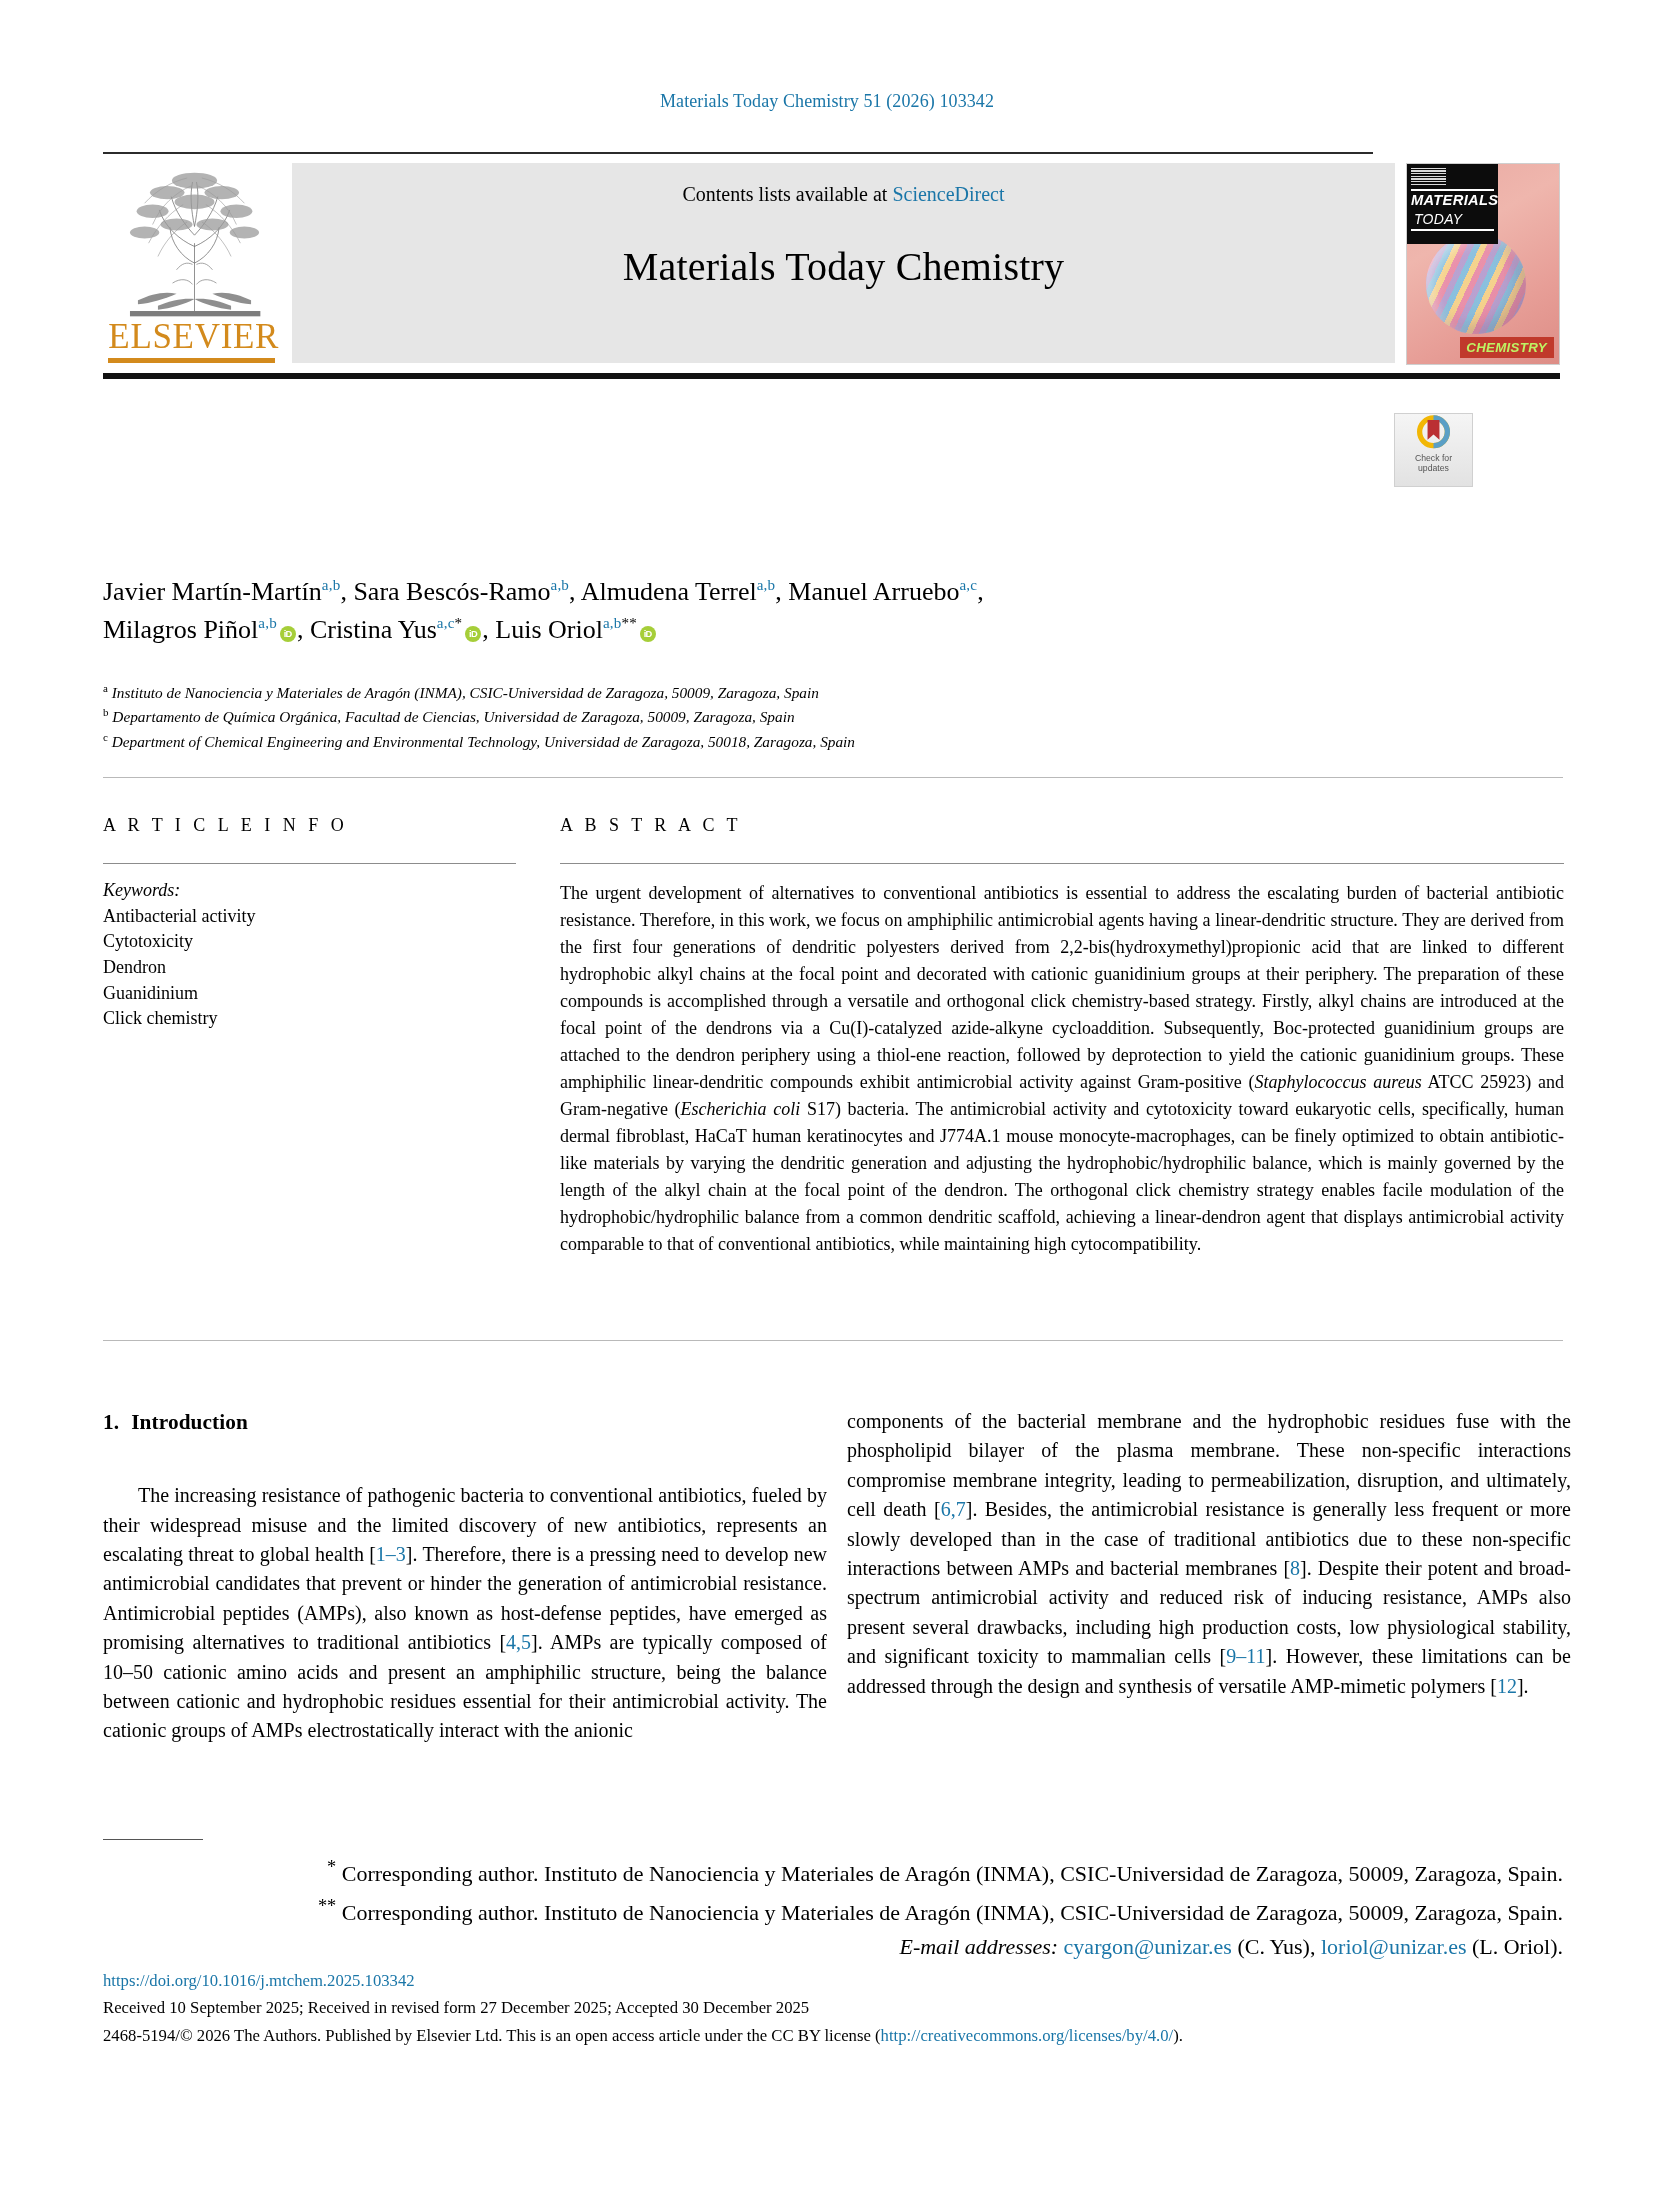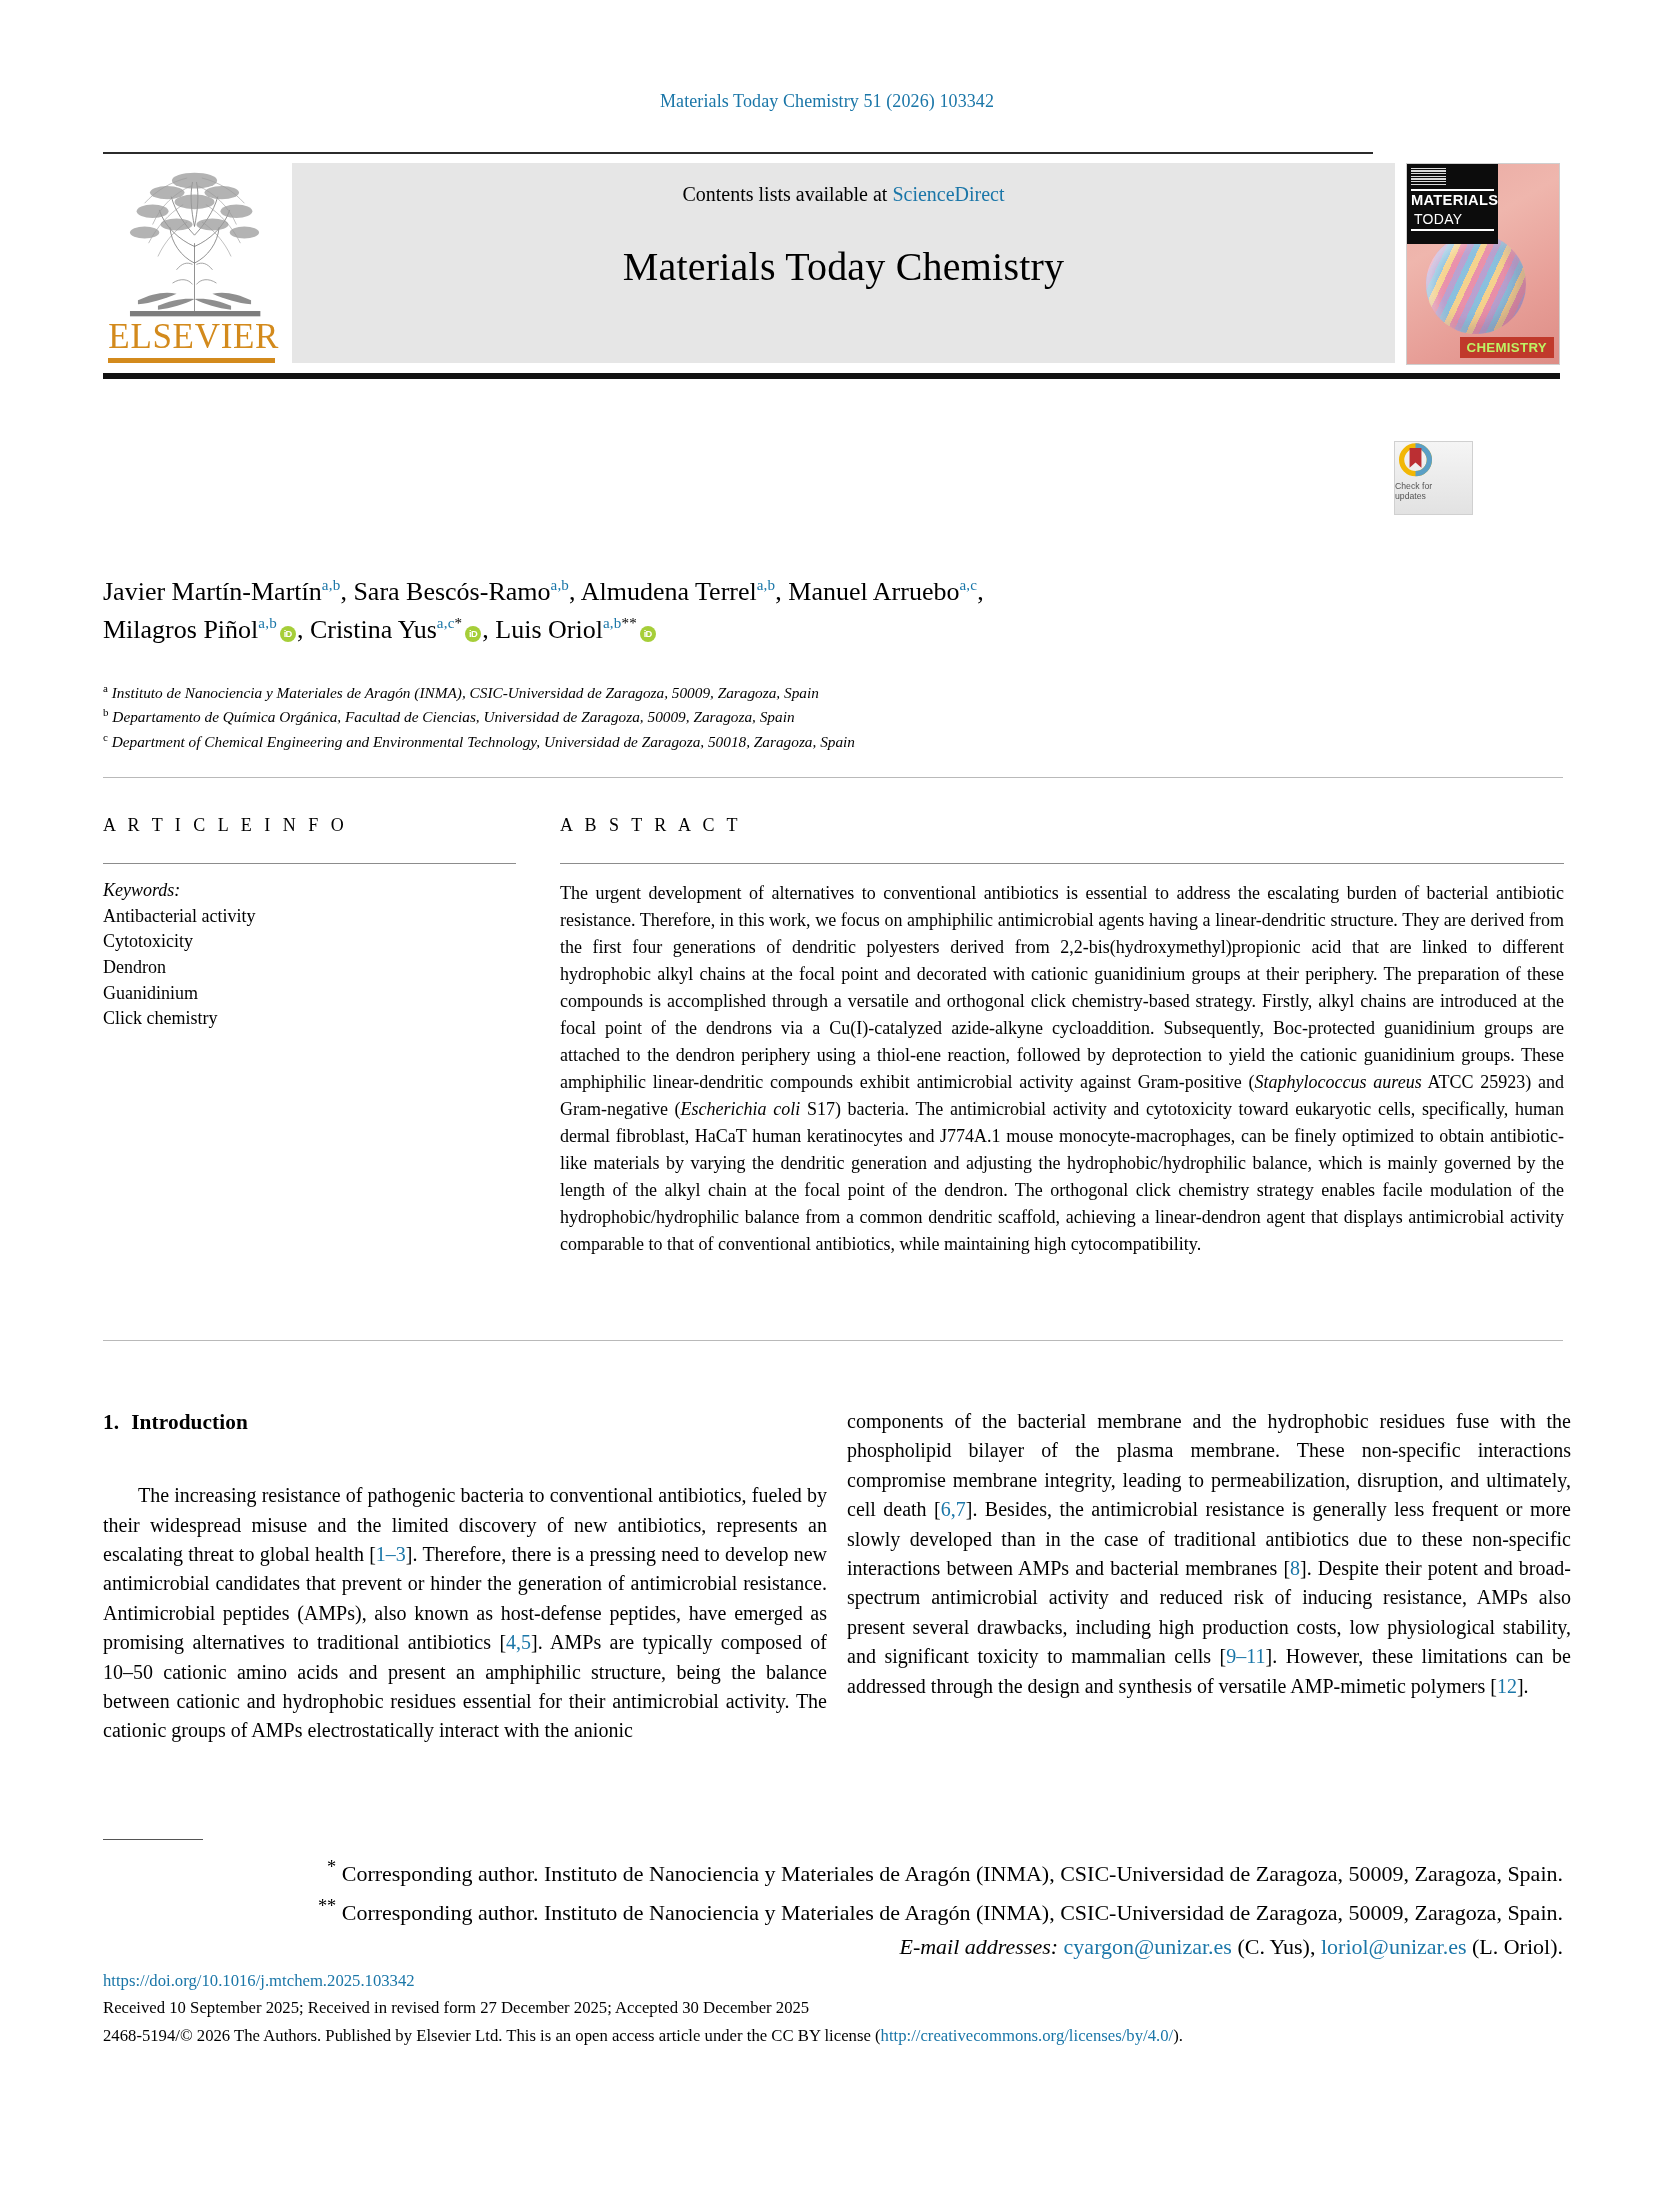--- a/index.html
+++ b/index.html
@@ -37,21 +37,21 @@
   .mast-center {
     flex:1 1 auto; background:#e6e6e6; margin-left:12px; margin-right:12px;
     position:relative;
   }
   .mc-contents { position:absolute; top:20px; left:0; width:100%; text-align:center; font-size:20px; }
   .mc-title { position:absolute; top:80px; left:0; width:100%; text-align:center;
               font-size:40px; letter-spacing:0.2px; }
   .mc-home { position:absolute; bottom:16px; left:0; width:100%; text-align:center; font-size:19.3px; }
   a.lnk, .lnk { color:#1a76a8; text-decoration:none; }
 
-  .cover { width:153px; flex:0 0 153px; position:relative; }
+  .cover { width:153px; flex:0 0 153px; position:relative;font-style:italic; }
   .cover-img {
     position:absolute; right:0; top:0; width:152px; height:200px;
     background:linear-gradient(150deg,#e9a9a2 0%, #efb6ad 35%, #e79e97 70%, #dd8d86 100%);
     border:0.7px solid #cfcfcf; overflow:hidden;
   }
   .cover-black {
     position:absolute; left:0; top:0; width:91px; height:80px; background:#0c0c0c;
   }
   .cover-els { position:absolute; left:4px; top:3.3px; width:35px; height:17.3px;
                background:repeating-linear-gradient(0deg,#fff 0 1.3px,#0c0c0c 1.3px 2.7px); opacity:.85;}
@@ -76,21 +76,21 @@
     position:absolute; right:5.3px; bottom:6.7px; background:#c0392b; color:#bef264;
     font-family:"Liberation Sans",sans-serif; font-weight:bold; font-size:13.3px;
     padding:2.7px 6.7px; letter-spacing:0.3px;
   }
   .mast-rule-bottom { margin-top:9.3px; height:6px; background:#111; width:1457px; }
 
   
   .crossmark {
     position:absolute; left:1394px; top:413px; width:77px; height:72px;
     background:linear-gradient(180deg,#f5f5f5,#e2e2e2);
-    border:0.7px solid #d0d0d0; text-align:left;margin-top:28px;
+    border:0.7px solid #d0d0d0; text-align:center;
   }
   .cm-label { font-family:"Liberation Sans",sans-serif; font-size:8.7px; color:#555; line-height:1.12; margin-top:1.3px;}
 
   
   .title {
     position:absolute; left:103px; top:448px; width:1247px;
     font-size:37px; line-height:1.22; letter-spacing:-0.1px;
   }
 
   

